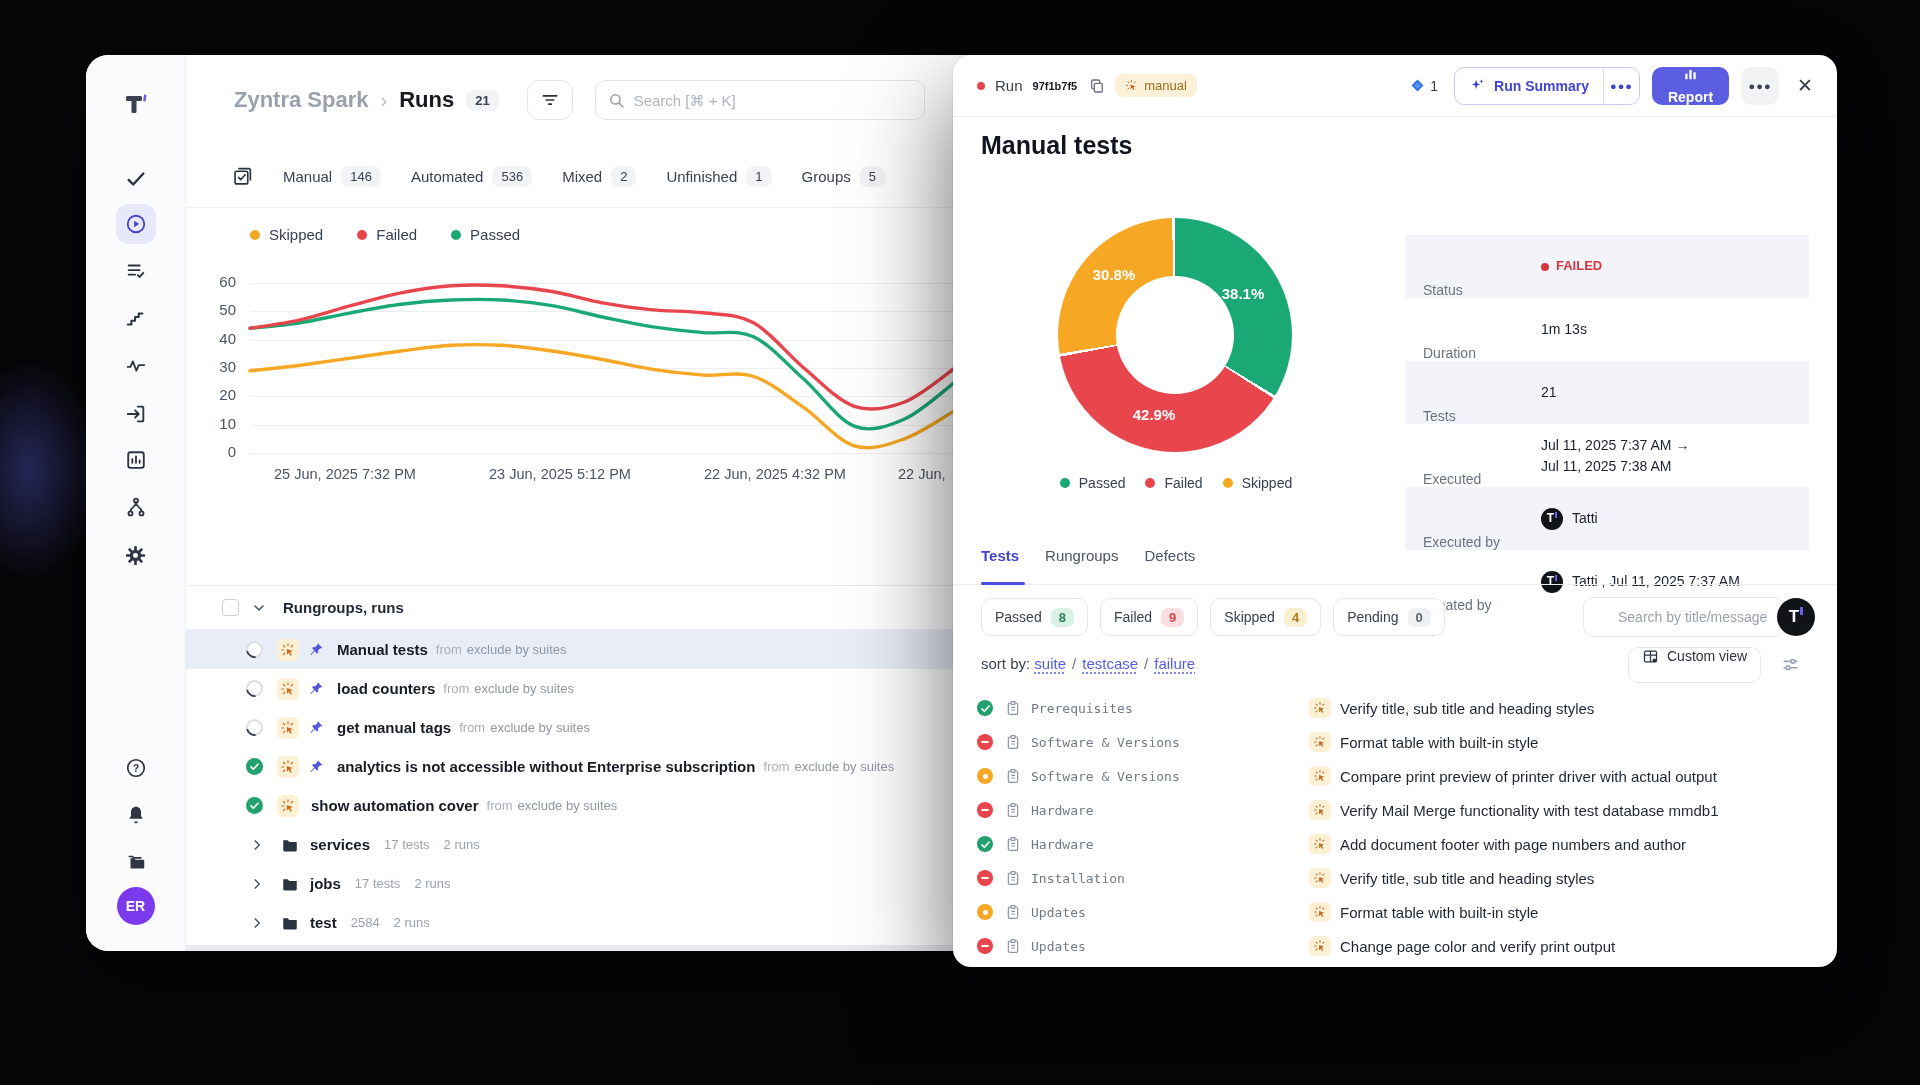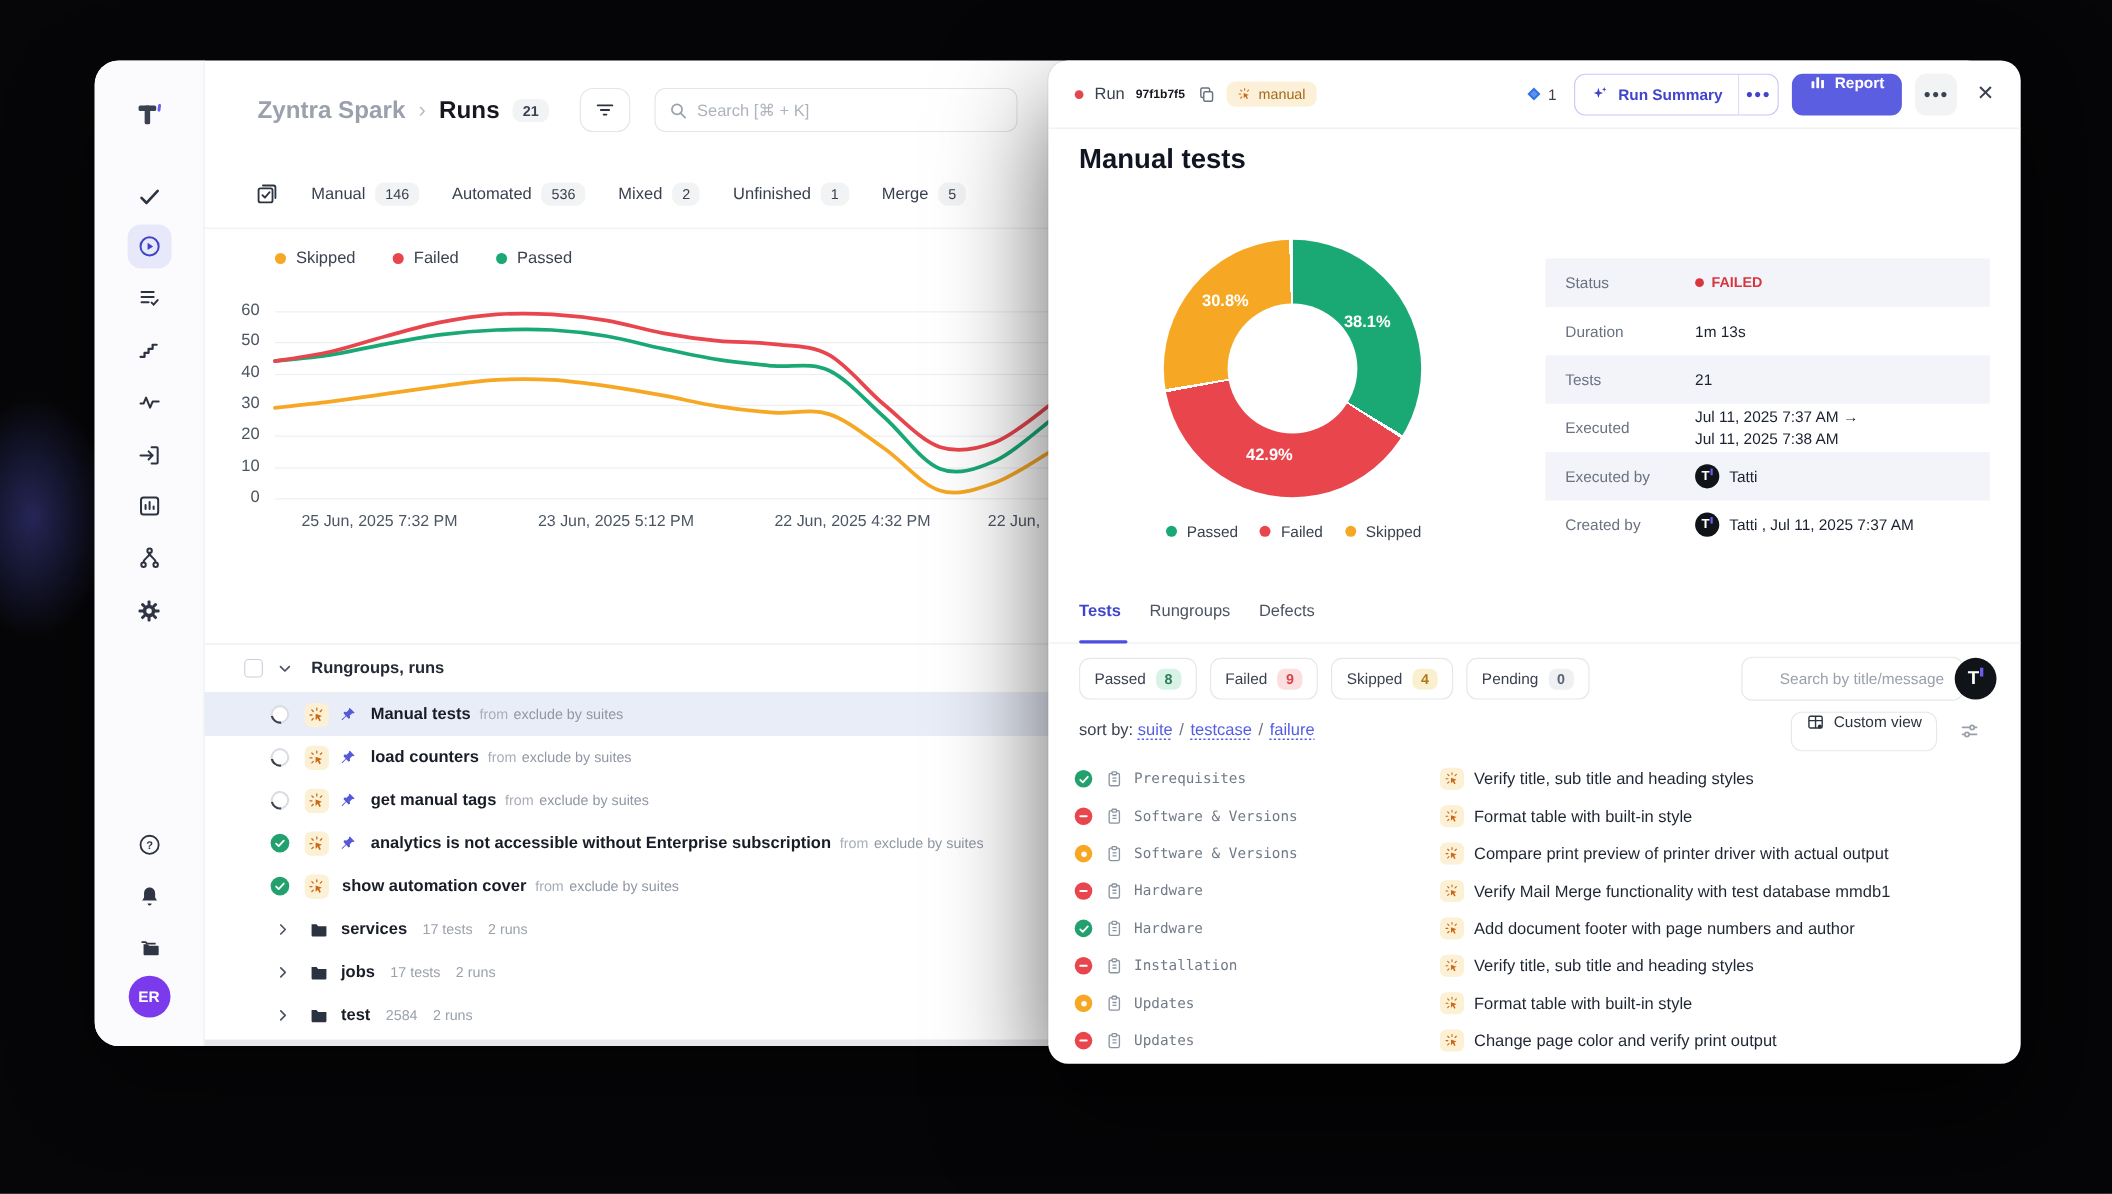--- a/index.html
+++ b/index.html
@@ -85,38 +85,38 @@
   .run-id { font-size:11px; font-weight:800; color:#16181d; }
   .copy-ic { display:flex; margin-left:2px; cursor:pointer; }
   .manual-badge { display:flex; align-items:center; gap:6px; background:#fcf1d8; border-radius:8px; padding:4px 10px;
                   font-size:13px; color:#a06a1d; }
   .dw-hdr-right { margin-left:auto; display:flex; align-items:center; gap:12px; }
   .diamond-wrap { display:flex; align-items:center; gap:5px; font-size:14px; color:#3a4150; margin-right:4px; }
   .split-btn { display:flex; align-items:stretch; border:1px solid #c6c9f3; border-radius:10px; height:38px; overflow:hidden; background:#fff; }
   .split-main { display:flex; align-items:center; gap:8px; padding:0 14px; font-size:14px; font-weight:600; color:#4145cc; cursor:pointer; }
   .split-more { width:36px; display:flex; align-items:center; justify-content:center; border-left:1px solid #dcdef8;
                 color:#4145cc; font-size:11px; letter-spacing:1px; cursor:pointer; }
-  .report-btn { display:flex; gap:8px; background:#5b5ee1; color:#fff; border-radius:10px; height:38px;
-                padding:0 16px; font-size:14px; font-weight:600; cursor:pointer; }
+  .report-btn { display:flex; align-items:center; gap:8px; background:#5b5ee1; color:#fff; border-radius:10px; height:38px;
+                padding:0 16px; font-size:14px; font-weight:600; cursor:pointer;flex-direction:column; }
   .more-btn { width:38px; height:38px; background:#f2f3f5; border-radius:10px; display:flex; align-items:center;
               justify-content:center; color:#3a4150; font-size:11px; letter-spacing:1px; cursor:pointer; }
   .close-btn { font-size:19px; color:#3a4150; margin-left:6px; cursor:pointer; }
 
   .dw-title { position:absolute; left:28px; top:76px; font-size:25px; font-weight:800; color:#101521; }
 
   .donut { position:absolute; left:105px; top:163px; width:234px; height:234px; border-radius:50%; }
   .donut-hole { position:absolute; left:163px; top:221px; width:118px; height:118px; border-radius:50%; background:#fff; }
   .pct { position:absolute; transform:translate(-50%,-50%); color:#fff; font-size:15px; font-weight:600; }
   .donut-legend { position:absolute; left:28px; top:420px; width:390px; display:flex; justify-content:center; gap:20px; }
   .donut-legend .legend-item { font-size:14px; }
 
   .stat-table { position:absolute; left:452px; top:180px; width:404px; }
   .stat-row { display:flex; align-items:center; min-height:44px; padding-left:18px; }
   .stat-row.shaded { background:#f3f4f9; }
-  .stat-label { width:118px; flex:0 0 118px; font-size:14px; color:#6a7280; }
+  .stat-label { width:118px; flex:0 0 118px; font-size:14px; color:#6a7280;margin-top:47px; }
   .stat-value { font-size:14px; color:#1b2130; line-height:1.45; }
   .stat-failed { color:#d8363f; font-weight:700; font-size:13px; display:flex; align-items:center; gap:7px; }
   .stat-failed .run-dot { background:#d8363f; }
   .userchip { display:flex; align-items:center; gap:9px; }
   .t-avatar { width:22px; height:22px; border-radius:50%; background:#101418; color:#fff; font-size:12px; font-weight:800;
               display:flex; align-items:center; justify-content:center; }
   .t-avatar b { font-weight:800; } .t-avatar i { width:2px; height:6px; background:#6a5cf0; margin:-8px 0 0 1px; }
 
   .dw-tabs { position:absolute; left:28px; top:492px; display:flex; gap:26px; }
   .dw-tab { font-size:15px; color:#4b5563; cursor:pointer; }
@@ -290,21 +290,21 @@
   </span>
             <span class="runtab">
     <span>Mixed</span>
     <span class="count-badge">2</span>
   </span>
             <span class="runtab">
     <span>Unfinished</span>
     <span class="count-badge">1</span>
   </span>
             <span class="runtab">
-    <span>Merge</span>
+    <span>Groups</span>
     <span class="count-badge">5</span>
   </span>
           </span>
       </nav>
 
       <section class="chart">
         <div class="legend" id="main-legend">
             <span class="legend-item">
     <span class="dot" style="background: rgb(246, 167, 35);"></span>
     <span>Skipped</span>

